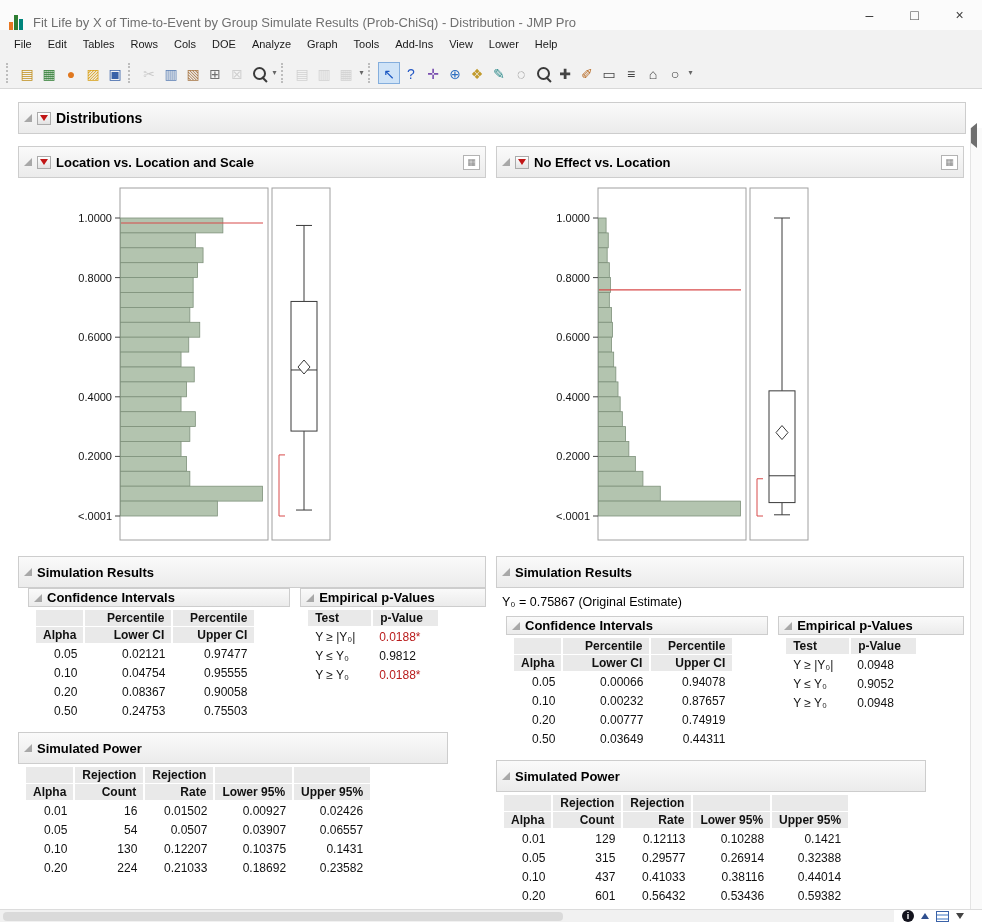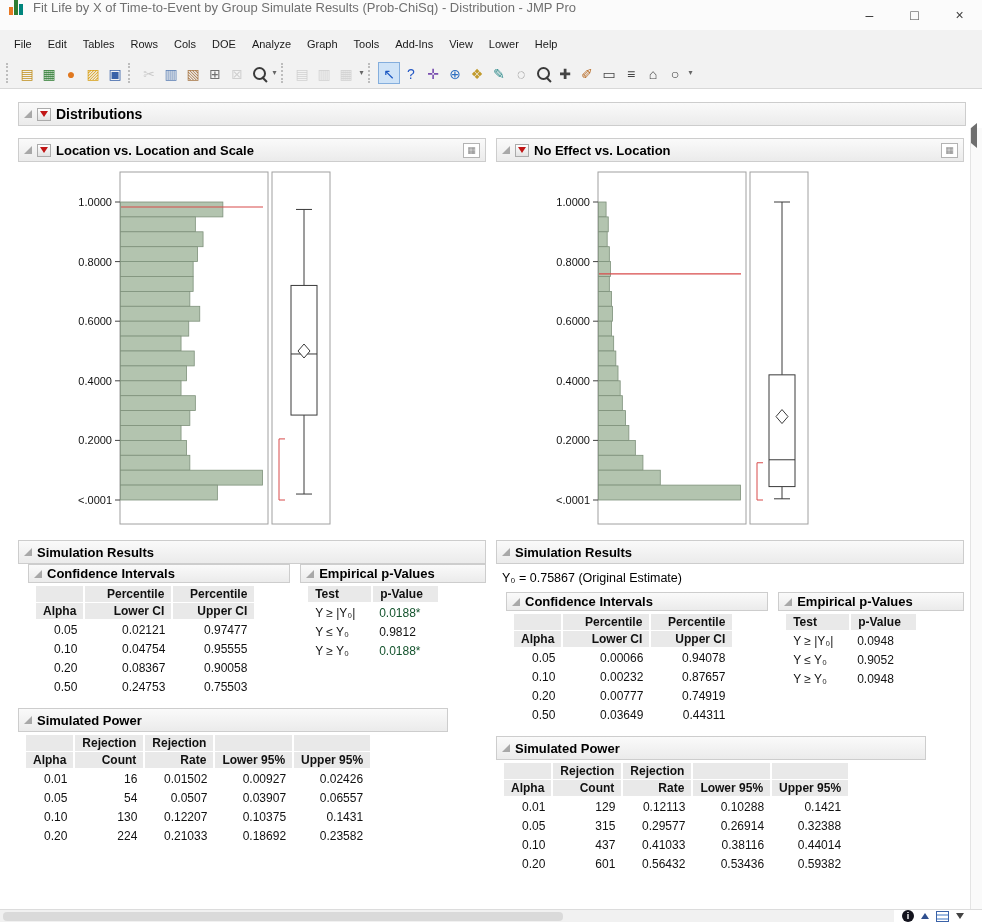--- a/index.html
+++ b/index.html
@@ -1,21 +1,21 @@
 <!DOCTYPE html>
 <html><head>
 <meta charset="utf-8">
 <style>
   *{box-sizing:border-box;margin:0;padding:0}
   html,body{width:982px;height:922px;overflow:hidden}
   body{font-family:"Liberation Sans","DejaVu Sans",sans-serif;background:#d6d6d6}
   .app{position:relative;width:982px;height:922px;background:#fff;overflow:hidden;font-size:13px;color:#111}
 
   
-  .titlebar{height:30px;display:flex;align-items:flex-start;background:#fbfbfb}
+  .titlebar{height:30px;display:flex;align-items:flex-end;background:#fbfbfb}
   .app-icon{width:17px;height:15px;margin:0 7px 0 9px;display:flex;align-items:flex-end;gap:1px}
   .app-icon i{display:block;width:4px}
   .app-icon i:nth-child(1){height:8px;background:#e87722}
   .app-icon i:nth-child(2){height:15px;background:#2e7d32}
   .app-icon i:nth-child(3){height:11px;background:#00857d}
   .title-text{color:#707070;font-size:13px;flex:1;white-space:nowrap;overflow:hidden}
   .win-controls{display:flex;height:100%}
   .winbtn{width:45px;display:flex;align-items:center;justify-content:center;color:#404040;font-size:14px;cursor:default}
 
   
@@ -25,21 +25,21 @@
   .tb-grip{width:6px;height:20px;border-left:2px dotted #bdbdbd;margin:0 4px 0 2px}
   .tbicon{width:22px;height:22px;text-align:center;line-height:22px;font-size:14px;position:relative;border:1px solid transparent;flex:0 0 auto}
   .tbicon.active{background:#cfe3f7;border-color:#84aedd}
   .tbicon.disabled{opacity:.38}
   .tb-dd{font-size:8px;color:#666;width:9px;text-align:center}
   .mag::before{content:"";position:absolute;left:4px;top:4px;width:9px;height:9px;border:2px solid #3a3a3a;border-radius:50%}
   .mag::after{content:"";position:absolute;left:13px;top:13px;width:7px;height:2px;background:#3a3a3a;transform:rotate(45deg);transform-origin:left center}
 
   
   .content{position:absolute;top:89px;left:0;right:12px;bottom:13px;background:#fff;overflow:hidden}
-  .obar{height:24px;background:linear-gradient(#fafafa,#ebebeb);border:1px solid #cdcdcd;display:flex;align-items:center;padding:0 5px;gap:5px}
+  .obar{height:32px;background:linear-gradient(#fafafa,#ebebeb);border:1px solid #cdcdcd;display:flex;align-items:center;padding:0 5px;gap:5px}
   .obar-title{font-weight:bold;font-size:13px;color:#000;white-space:nowrap}
   .root-bar{margin:13px 0 0 18px;width:948px}
   .root-bar .obar-title{font-size:14px}
   .disc{width:0;height:0;border-bottom:8px solid #a8a8a8;border-left:8px solid transparent;flex:0 0 auto}
   .redtri-btn{width:14px;height:13px;background:linear-gradient(#fff,#e2e2e2);border:1px solid #ababab;display:flex;align-items:center;justify-content:center;flex:0 0 auto}
   .redtri{width:0;height:0;border-left:4px solid transparent;border-right:4px solid transparent;border-top:6px solid #c11616}
   .link-btn{margin-left:auto;width:17px;height:15px;background:#fff;border:1px solid #b3b3b3;display:flex;align-items:center;justify-content:center;font-size:9px;color:#8a8a8a}
 
   .panels{display:flex;gap:10px;margin:12px 0 0 18px}
   .panel{width:468px}
@@ -49,21 +49,21 @@
   .estimate{font-size:12.5px;color:#000;margin:7px 0 7px 6px}
   .subrow{display:flex;gap:10px;margin-left:10px}
   .ci-block{width:268px}
   .pv-block{width:190px}
   .sub-bar{height:19px}
 
   table.jmp{border-collapse:collapse;font-size:12px;margin:3px 0 0 8px}
   .jmp th{background:#e9e9e9;font-weight:bold;text-align:right;padding:1px 7px;border-left:2px solid #fff;border-bottom:1px solid #fff;white-space:nowrap}
   .jmp th:first-child{border-left:none}
   .jmp td{text-align:right;padding:2.5px 7px;white-space:nowrap}
-  .jmp .sig{color:#14532d}
+  .jmp .sig{color:#b91c1c}
   .pv-block .jmp th,.pv-block .jmp td{text-align:left;padding-right:0}
   .power-bar{margin-top:12px;width:430px}
   .ci-c1{min-width:48px}.ci-c2{min-width:88px}.ci-c3{min-width:82px}
   .pw-c1{min-width:44px}.pw-c2{min-width:64px}.pw-c3{min-width:64px}.pw-c4{min-width:68px}.pw-c5{min-width:70px}
   .pv-c1{min-width:64px}.pv-c2{min-width:66px}
 
   
   .right-rail{position:absolute;top:128px;right:0;width:12px;bottom:13px;background:#fafafa;border-left:1px solid #e4e4e4}
   .chev-left{width:0;height:0;border-top:5px solid transparent;border-bottom:5px solid transparent;border-right:6px solid #6f6f6f;margin:8px auto 0}
   .bottom-rail{position:absolute;left:0;right:0;bottom:0;height:13px;background:#f1f1f1;border-top:1px solid #dcdcdc;display:flex;align-items:center}

